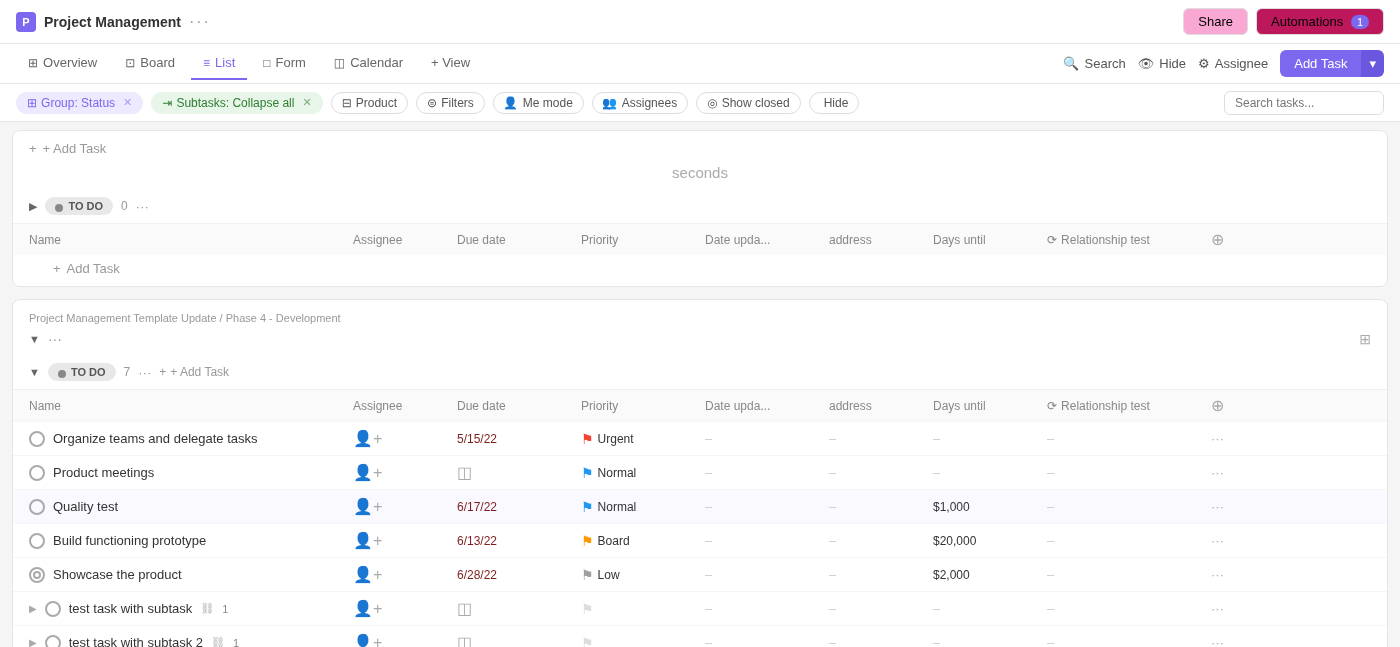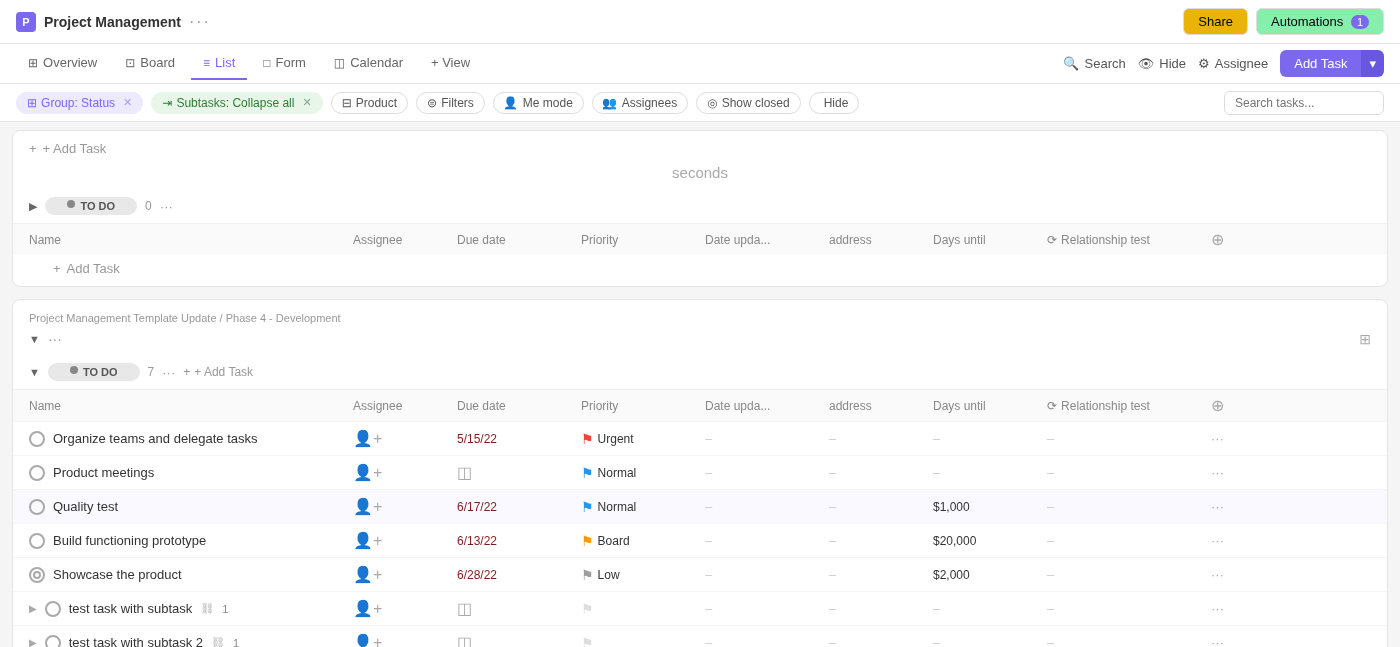--- a/index.html
+++ b/index.html
@@ -9,22 +9,22 @@
     .top-header {
       display: flex; align-items: center; justify-content: space-between;
       padding: 8px 16px; background: #fff; border-bottom: 1px solid #e5e5e5;
       height: 44px;
     }
     .top-header-left { display: flex; align-items: center; gap: 8px; }
     .app-icon { width: 20px; height: 20px; background: #7b68ee; border-radius: 4px; display: flex; align-items: center; justify-content: center; color: #fff; font-size: 11px; font-weight: bold; }
     .project-title { font-weight: 600; font-size: 14px; }
     .more-dots { color: #999; cursor: pointer; font-size: 16px; letter-spacing: 2px; }
     .top-header-right { display: flex; align-items: center; gap: 8px; }
-    .btn-share { border: 1px solid #ddd; background: #eab308; padding: 5px 14px; border-radius: 6px; cursor: pointer; font-size: 13px; }
-    .btn-automations { border: 1px solid #ddd; background: #86efac; padding: 5px 14px; border-radius: 6px; cursor: pointer; font-size: 13px; }
+    .btn-share { border: 1px solid #ddd; background: #f9a8d4; padding: 5px 14px; border-radius: 6px; cursor: pointer; font-size: 13px; }
+    .btn-automations { border: 1px solid #ddd; background: #be185d; padding: 5px 14px; border-radius: 6px; cursor: pointer; font-size: 13px; }
 
     
     .nav-tabs {
       display: flex; align-items: center; justify-content: space-between;
       padding: 0 16px; background: #fff; border-bottom: 1px solid #e5e5e5;
       height: 40px;
     }
     .nav-tabs-left { display: flex; align-items: center; gap: 4px; }
     .nav-tab { display: flex; align-items: center; gap: 5px; padding: 8px 12px; cursor: pointer; color: #666; font-size: 13px; border-bottom: 2px solid transparent; text-decoration: none; }
     .nav-tab.active { color: #7b68ee; border-bottom: 2px solid #7b68ee; font-weight: 500; }
@@ -56,21 +56,21 @@
     .main { background: #f5f5f5; padding: 8px 0; }
 
     .section-container { background: #fff; margin: 0 12px 12px; border-radius: 8px; border: 1px solid #e5e5e5; overflow: hidden; }
 
     
     .section-top { padding: 4px 0; }
     .section-add-row { display: flex; align-items: center; gap: 6px; padding: 6px 16px; color: #999; cursor: pointer; font-size: 13px; }
 
     .status-group-header { display: flex; align-items: center; gap: 8px; padding: 8px 16px; }
     .collapse-arrow { cursor: pointer; color: #666; font-size: 11px; }
-    .status-badge { display: flex; align-items: flex-start; gap: 5px; padding: 3px 22px; border-radius: 20px; font-size: 11px; font-weight: 600; }
+    .status-badge { display: flex; align-items: flex-end; gap: 5px; padding: 3px 10px; border-radius: 20px; font-size: 11px; font-weight: 600; }
     .status-todo { background: #e8e8e8; color: #555; }
     .status-count { font-size: 12px; color: #999; }
     .status-dots { color: #999; cursor: pointer; }
     .add-task-inline { font-size: 12px; color: #999; cursor: pointer; display: flex; align-items: center; gap: 4px; }
 
     .columns-header { display: grid; grid-template-columns: 320px 100px 120px 120px 120px 100px 110px 160px 40px; align-items: center; padding: 6px 16px; border-top: 1px solid #f0f0f0; background: #fafafa; gap: 4px; font-size: 12px; color: #888; font-weight: 500; }
     .col-header { display: flex; align-items: center; gap: 4px; white-space: nowrap; }
 
     .task-row { display: grid; grid-template-columns: 320px 100px 120px 120px 120px 100px 110px 160px 40px; align-items: center; padding: 7px 16px; border-top: 1px solid #f5f5f5; gap: 4px; font-size: 13px; cursor: pointer; }
     .task-name { display: flex; align-items: center; gap: 8px; }

